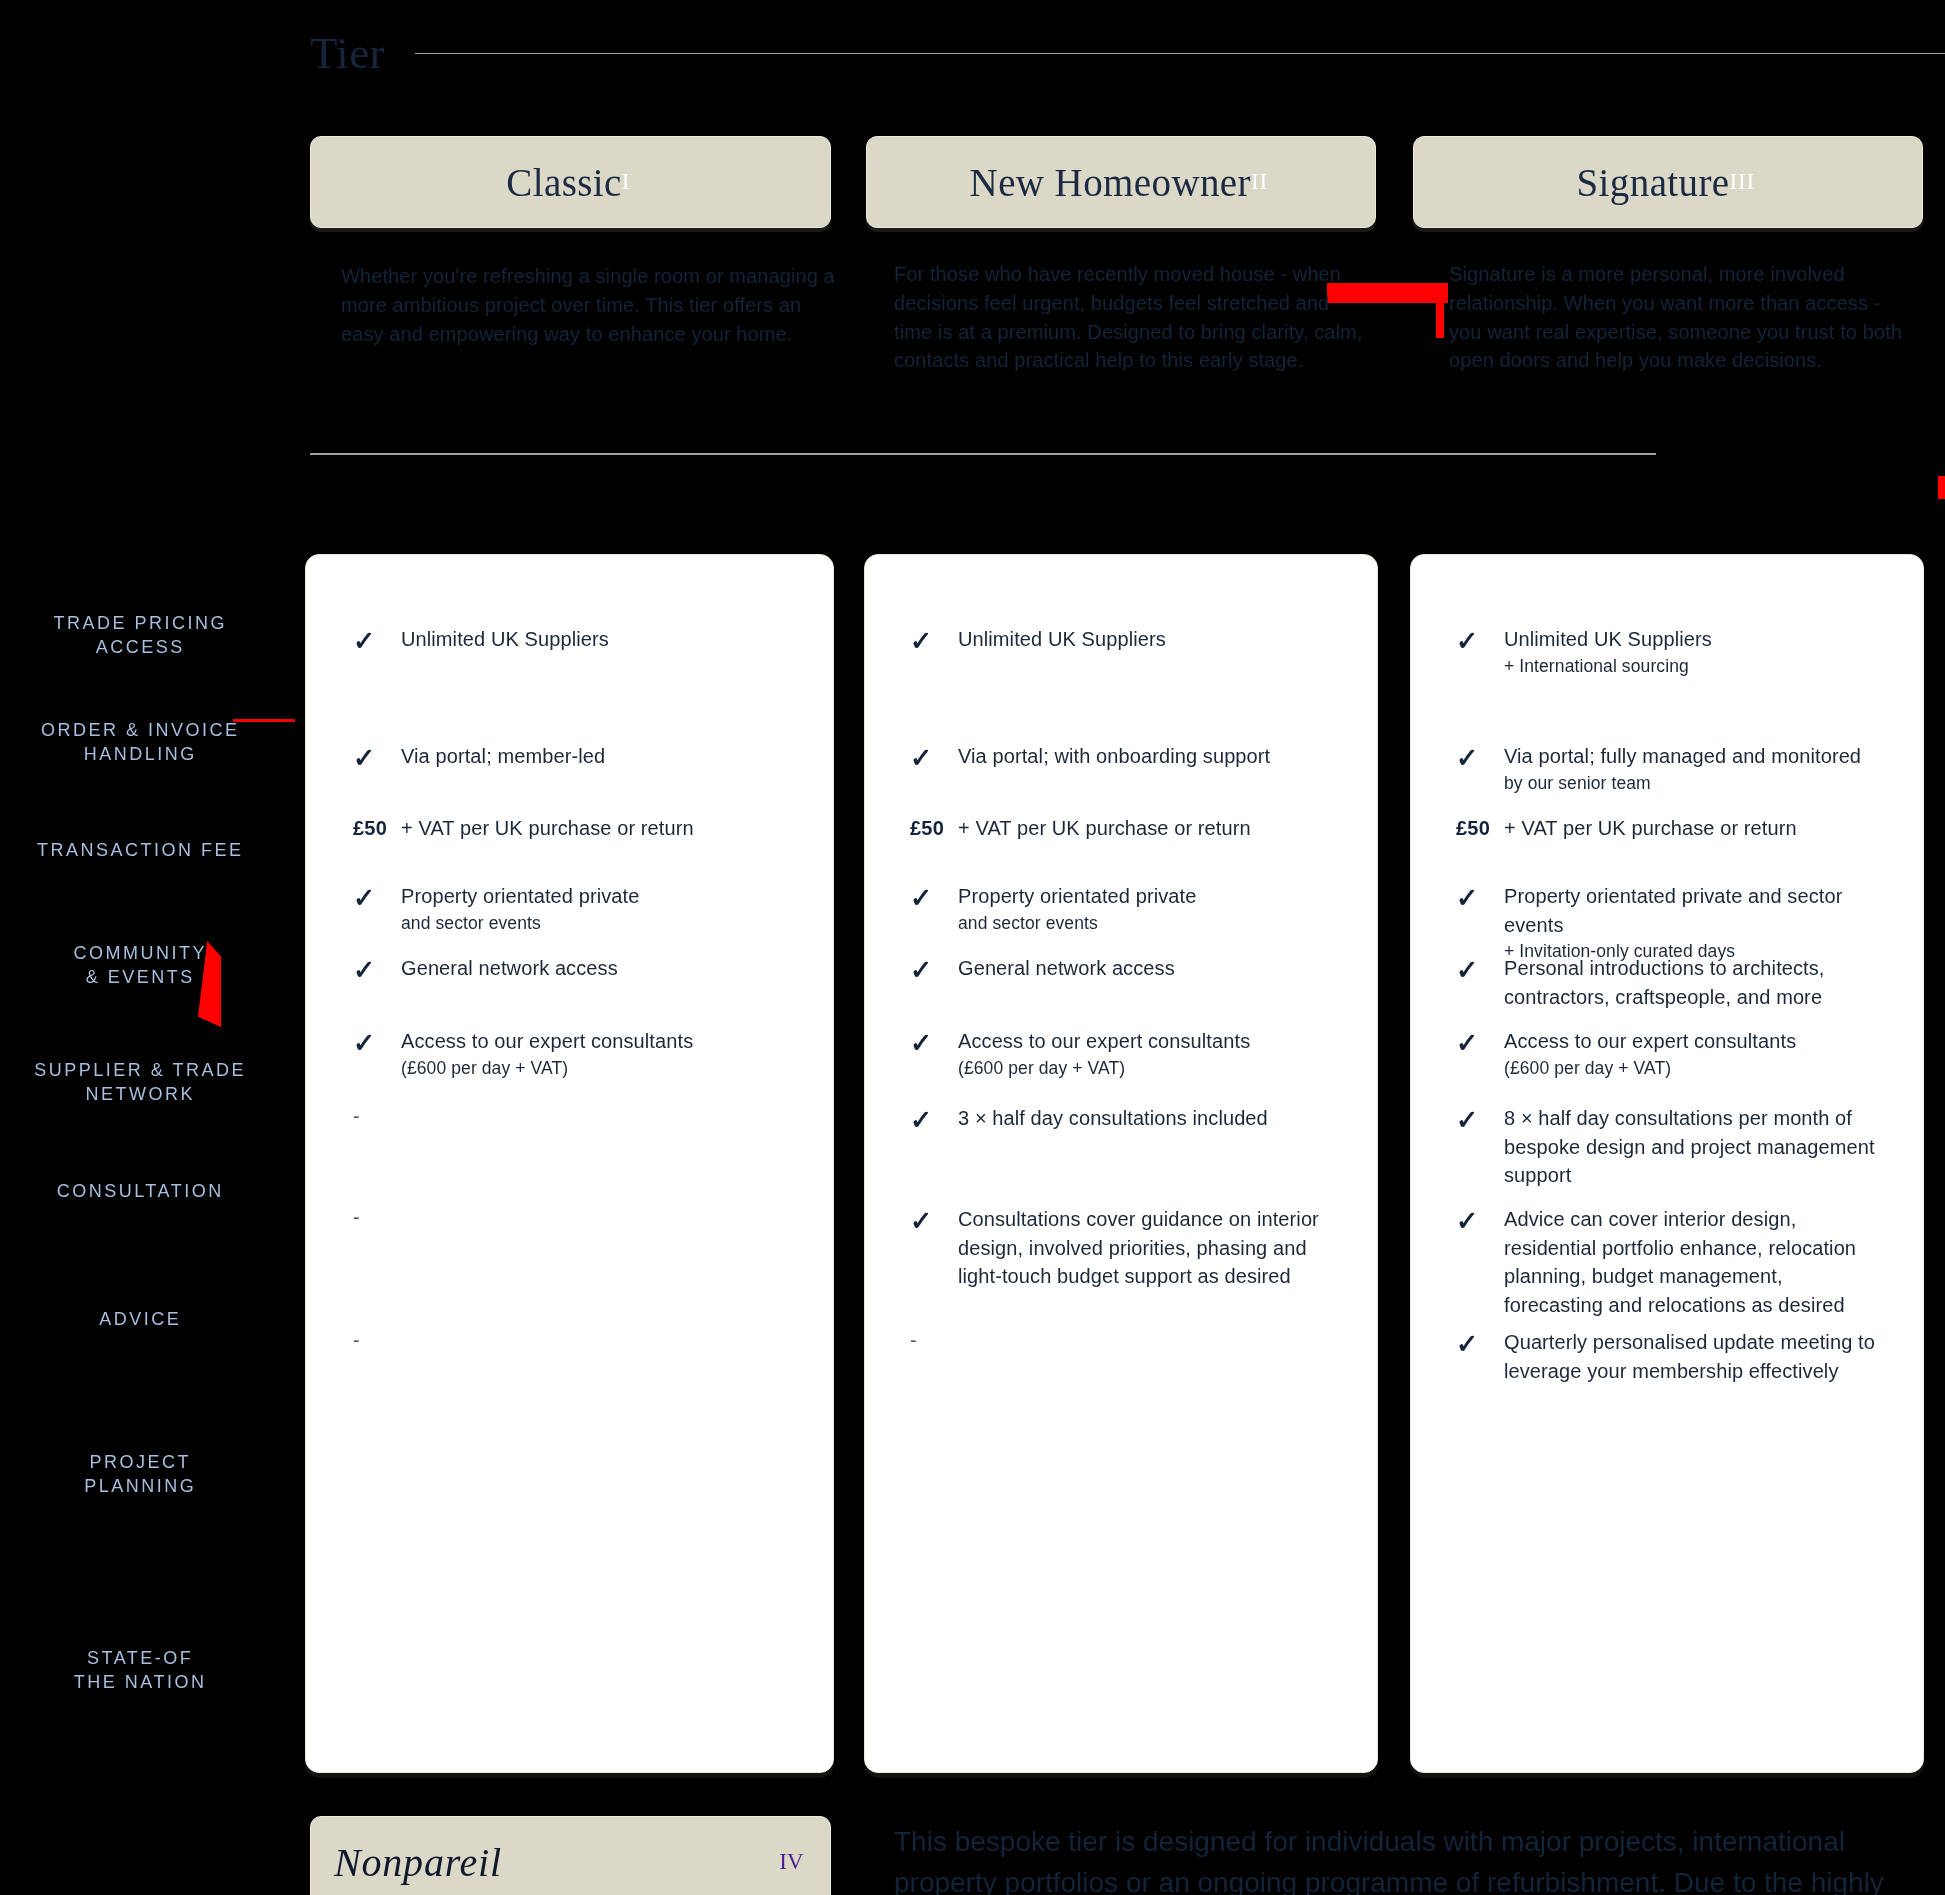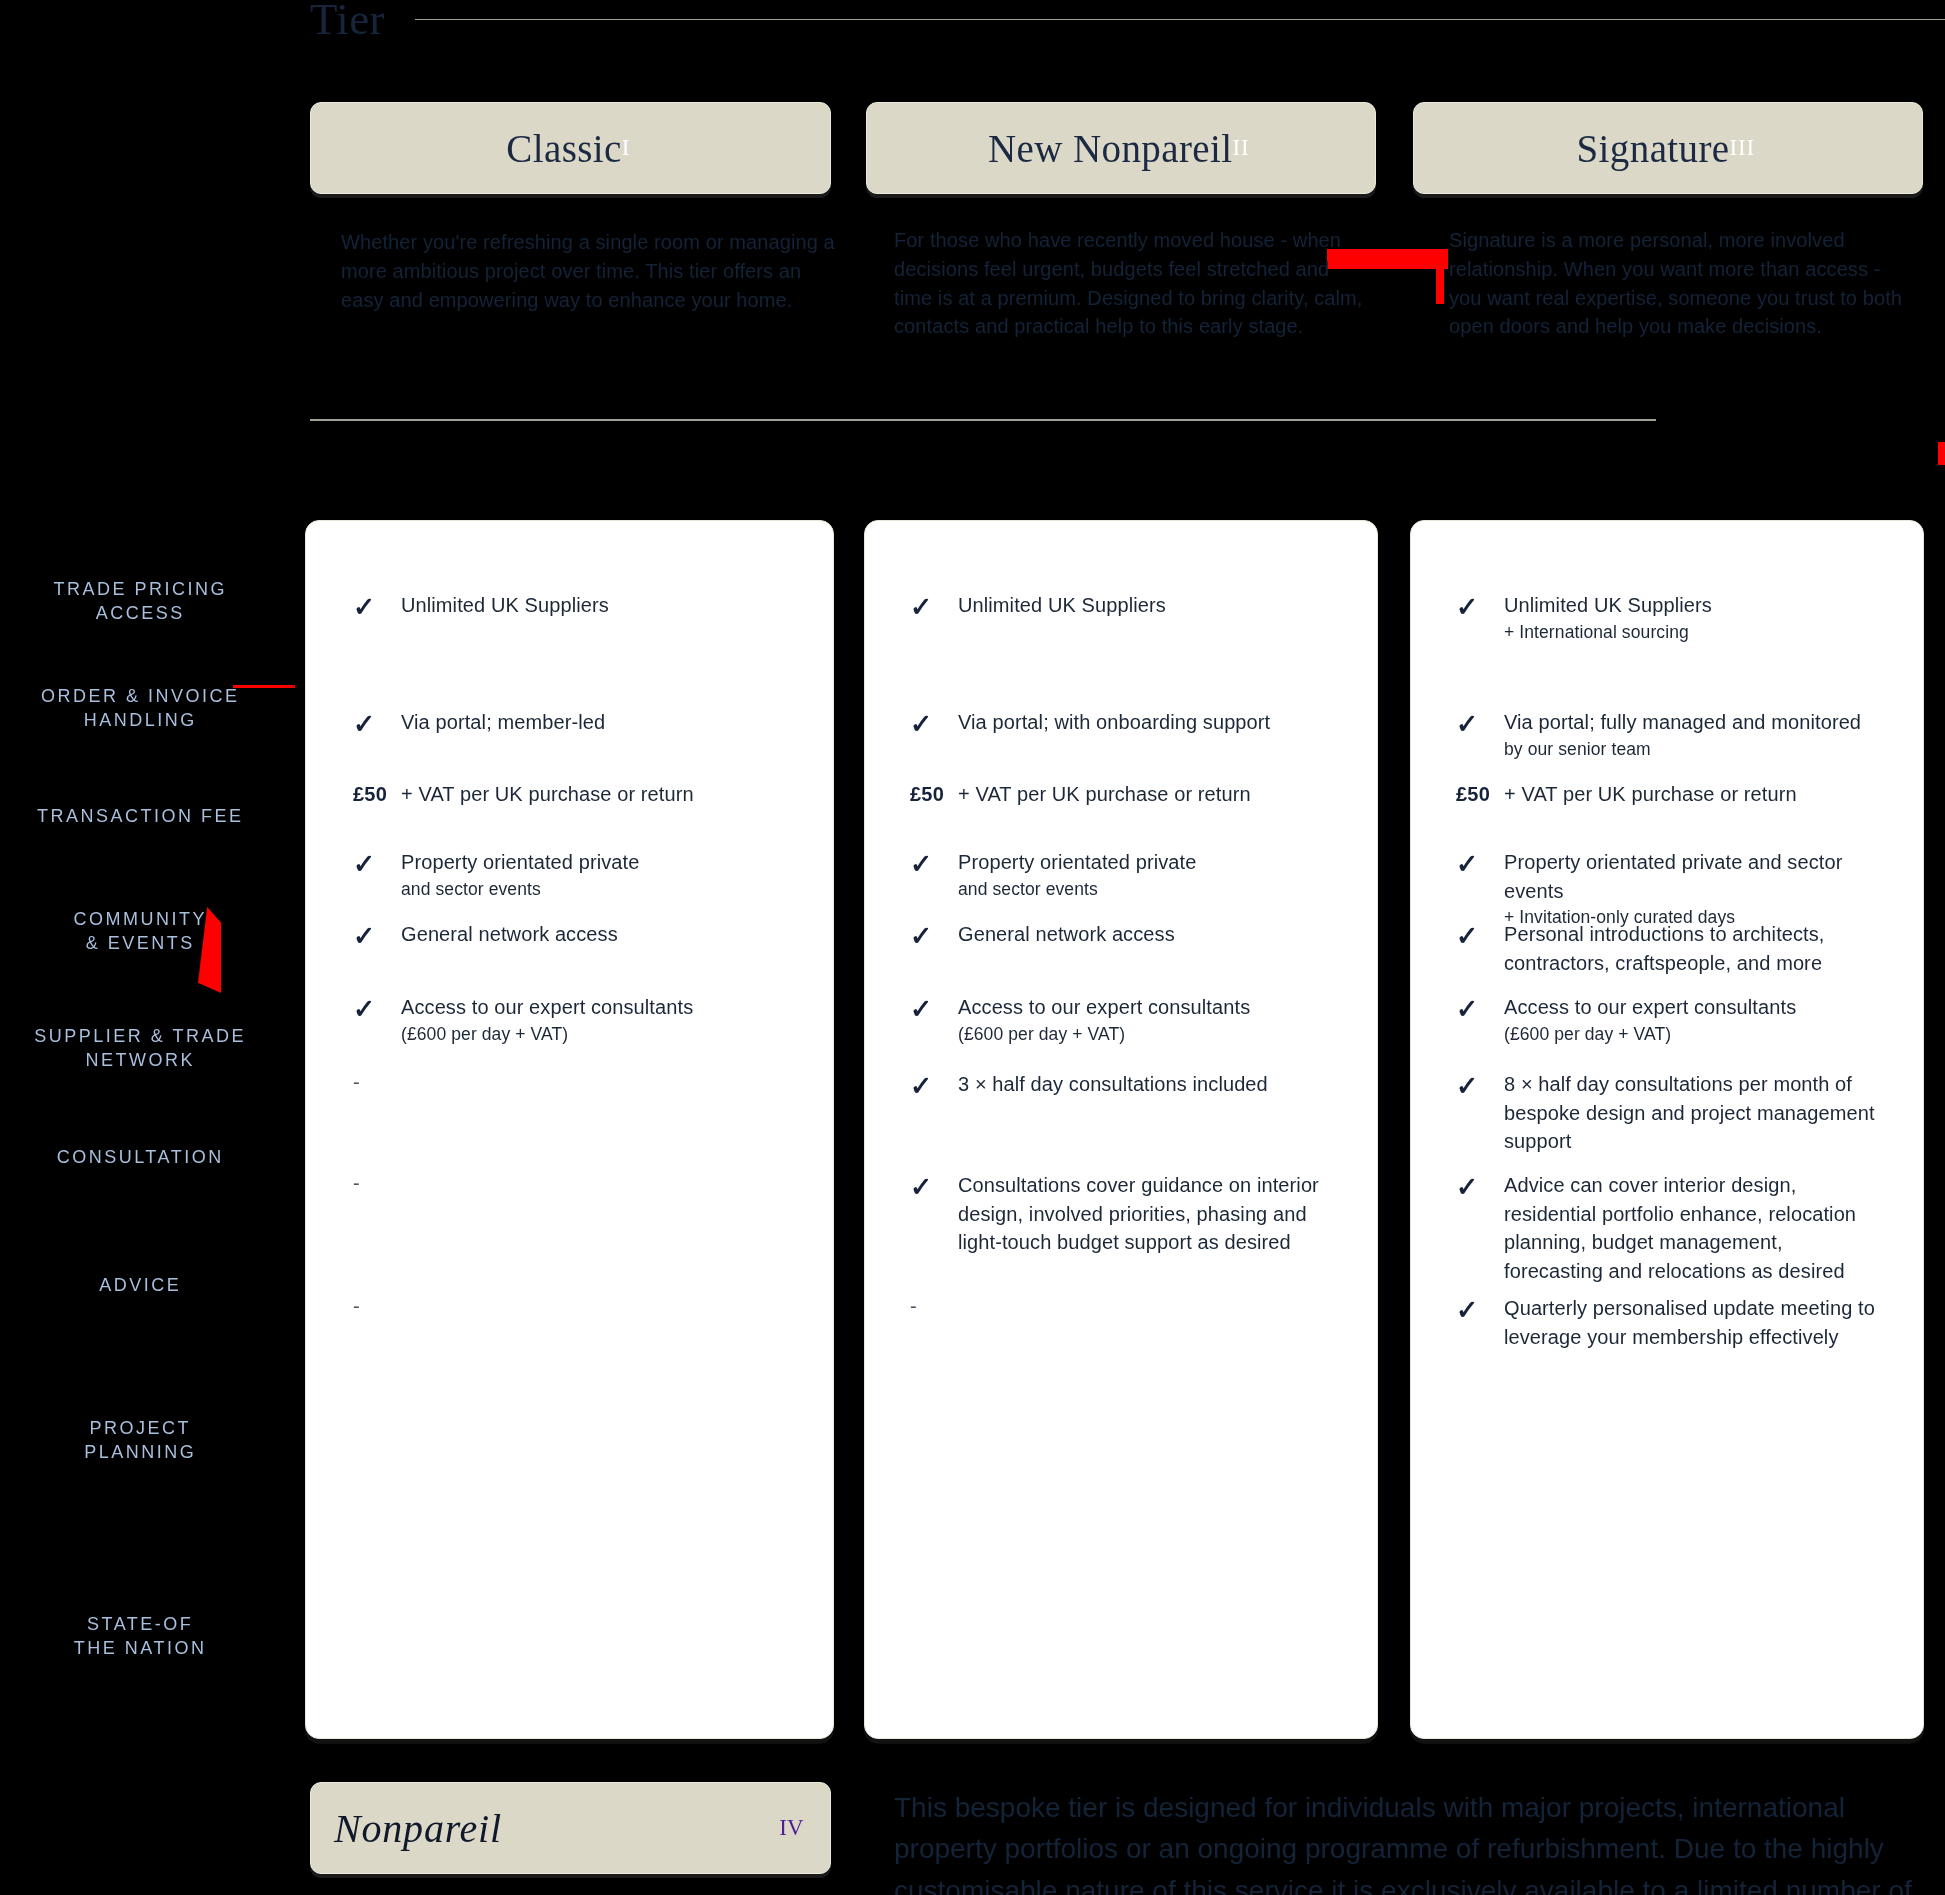--- a/index.html
+++ b/index.html
@@ -2,21 +2,21 @@
 <html style="font-size:12.5px"><head>
 <meta charset="utf-8">
 <style>
   * { box-sizing: border-box; margin: 0; padding: 0; }
   html, body {
     width: 1946px; height: 1896px;
     background: #000000;
     font-family: "Liberation Sans", sans-serif;
     overflow: hidden;
   }
-  .page { position: relative; width: 1946px; height: 1420px; }
+  .page { position: relative; width: 1946px; height: 1420px; margin-top: 34px; }
 
   
   .section-head {
     position: absolute;
     display: flex;
     align-items: center;
     gap: 30px;
   }
   .section-head .title {
     font-family: "Liberation Serif", serif;
@@ -187,21 +187,21 @@
   <div class="section-head" id="head-tier">
     <span class="title">Tier</span>
     <span class="rule"></span>
   </div>
 
   <div class="tier-pill" id="pill-1">
     <span class="tname">Classic</span>
     <span class="tnum">I</span>
   </div>
   <div class="tier-pill" id="pill-2">
-    <span class="tname">New Nonpareil</span>
+    <span class="tname">New Homeowner</span>
     <span class="tnum">II</span>
   </div>
   <div class="tier-pill" id="pill-3">
     <span class="tname">Signature</span>
     <span class="tnum">III</span>
   </div>
 
   <div class="tier-desc" id="desc-1">Whether you're refreshing a single room or managing a more ambitious project over time. This tier offers an easy and empowering way to enhance your home.</div>
   <div class="tier-desc" id="desc-2">For those who have recently moved house - when decisions feel urgent, budgets feel stretched and time is at a premium. Designed to bring clarity, calm, contacts and practical help to this early stage.</div>
   <div class="tier-desc" id="desc-3">Signature is a more personal, more involved relationship. When you want more than access - you want real expertise, someone you trust to both open doors and help you make decisions.</div>

